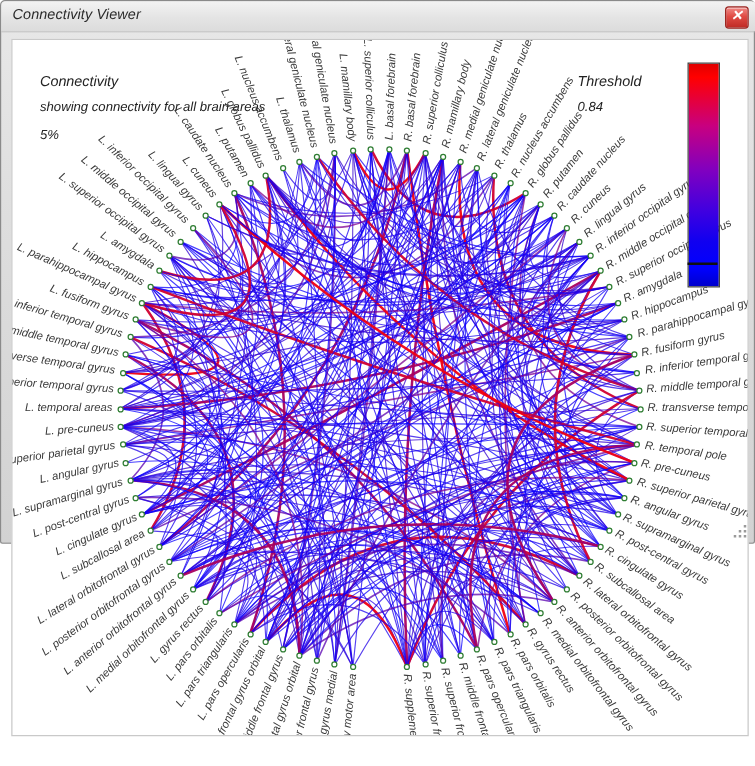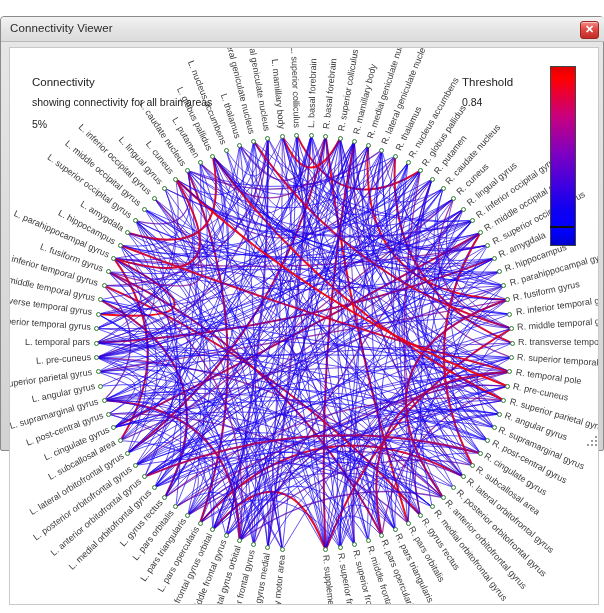--- a/index.html
+++ b/index.html
@@ -8,27 +8,28 @@
     background: #ffffff;
   }
   body {
     width: 604px;
     height: 613px;
     font-family: "Liberation Sans", sans-serif;
     overflow: hidden;
   }
   #window {
     position: absolute;
-    left: 0; top: 16px;
+    left: 0; top: 0;
     width: 604px;
     height: 435px;
     box-sizing: border-box;
     background: linear-gradient(180deg,#e8e8e8 0%, #dedede 40%, #d2d2d2 100%);
     border: 1px solid #8a8a8a;
     border-radius: 4px 4px 2px 2px;
+    font-style: italic;
   }
   #titlebar {
     position: absolute;
     left: 0; top: 0;
     width: 604px;
     height: 25px;
     box-sizing: border-box;
     background: linear-gradient(180deg,#f3f3f3 0%, #e4e4e4 55%, #dcdcdc 100%);
     border-bottom: 1px solid #b9b9b9;
     border-radius: 4px 4px 0 0;
@@ -714,21 +715,21 @@
         <div class="label-text flip" style="left: 130.066px; top: 426.557px; transform: translateX(-100%) rotate(-40deg);">L. anterior orbitofrontal gyrus</div>
         <div class="label-text flip" style="left: 120.87px; top: 414.786px; transform: translateX(-100%) rotate(-36deg);">L. posterior orbitofrontal gyrus</div>
         <div class="label-text flip" style="left: 112.518px; top: 402.403px; transform: translateX(-100%) rotate(-32deg);">L. lateral orbitofrontal gyrus</div>
         <div class="label-text flip" style="left: 105.049px; top: 389.467px; transform: translateX(-100%) rotate(-28deg);">L. subcallosal area</div>
         <div class="label-text flip" style="left: 98.5013px; top: 376.042px; transform: translateX(-100%) rotate(-24deg);">L. cingulate gyrus</div>
         <div class="label-text flip" style="left: 92.9058px; top: 362.192px; transform: translateX(-100%) rotate(-20deg);">L. post-central gyrus</div>
         <div class="label-text flip" style="left: 88.29px; top: 347.986px; transform: translateX(-100%) rotate(-16deg);">L. supramarginal gyrus</div>
         <div class="label-text flip" style="left: 84.6764px; top: 333.493px; transform: translateX(-100%) rotate(-12deg);">L. angular gyrus</div>
         <div class="label-text flip" style="left: 82.0826px; top: 318.783px; transform: translateX(-100%) rotate(-8deg);">L. superior parietal gyrus</div>
         <div class="label-text flip" style="left: 80.5213px; top: 303.928px; transform: translateX(-100%) rotate(-4deg);">L. pre-cuneus</div>
-        <div class="label-text flip" style="left: 80px; top: 289px; transform: translateX(-100%) rotate(0deg);">L. temporal pars</div>
+        <div class="label-text flip" style="left: 80px; top: 289px; transform: translateX(-100%) rotate(0deg);">L. temporal areas</div>
         <div class="label-text flip" style="left: 80.5213px; top: 274.072px; transform: translateX(-100%) rotate(4deg);">L. superior temporal gyrus</div>
         <div class="label-text flip" style="left: 82.0826px; top: 259.217px; transform: translateX(-100%) rotate(8deg);">L. transverse temporal gyrus</div>
         <div class="label-text flip" style="left: 84.6764px; top: 244.507px; transform: translateX(-100%) rotate(12deg);">L. middle temporal gyrus</div>
         <div class="label-text flip" style="left: 88.29px; top: 230.014px; transform: translateX(-100%) rotate(16deg);">L. inferior temporal gyrus</div>
         <div class="label-text flip" style="left: 92.9058px; top: 215.808px; transform: translateX(-100%) rotate(20deg);">L. fusiform gyrus</div>
         <div class="label-text flip" style="left: 98.5013px; top: 201.958px; transform: translateX(-100%) rotate(24deg);">L. parahippocampal gyrus</div>
         <div class="label-text flip" style="left: 105.049px; top: 188.533px; transform: translateX(-100%) rotate(28deg);">L. hippocampus</div>
         <div class="label-text flip" style="left: 112.518px; top: 175.597px; transform: translateX(-100%) rotate(32deg);">L. amygdala</div>
         <div class="label-text flip" style="left: 120.87px; top: 163.214px; transform: translateX(-100%) rotate(36deg);">L. superior occipital gyrus</div>
         <div class="label-text flip" style="left: 130.066px; top: 151.443px; transform: translateX(-100%) rotate(40deg);">L. middle occipital gyrus</div>

